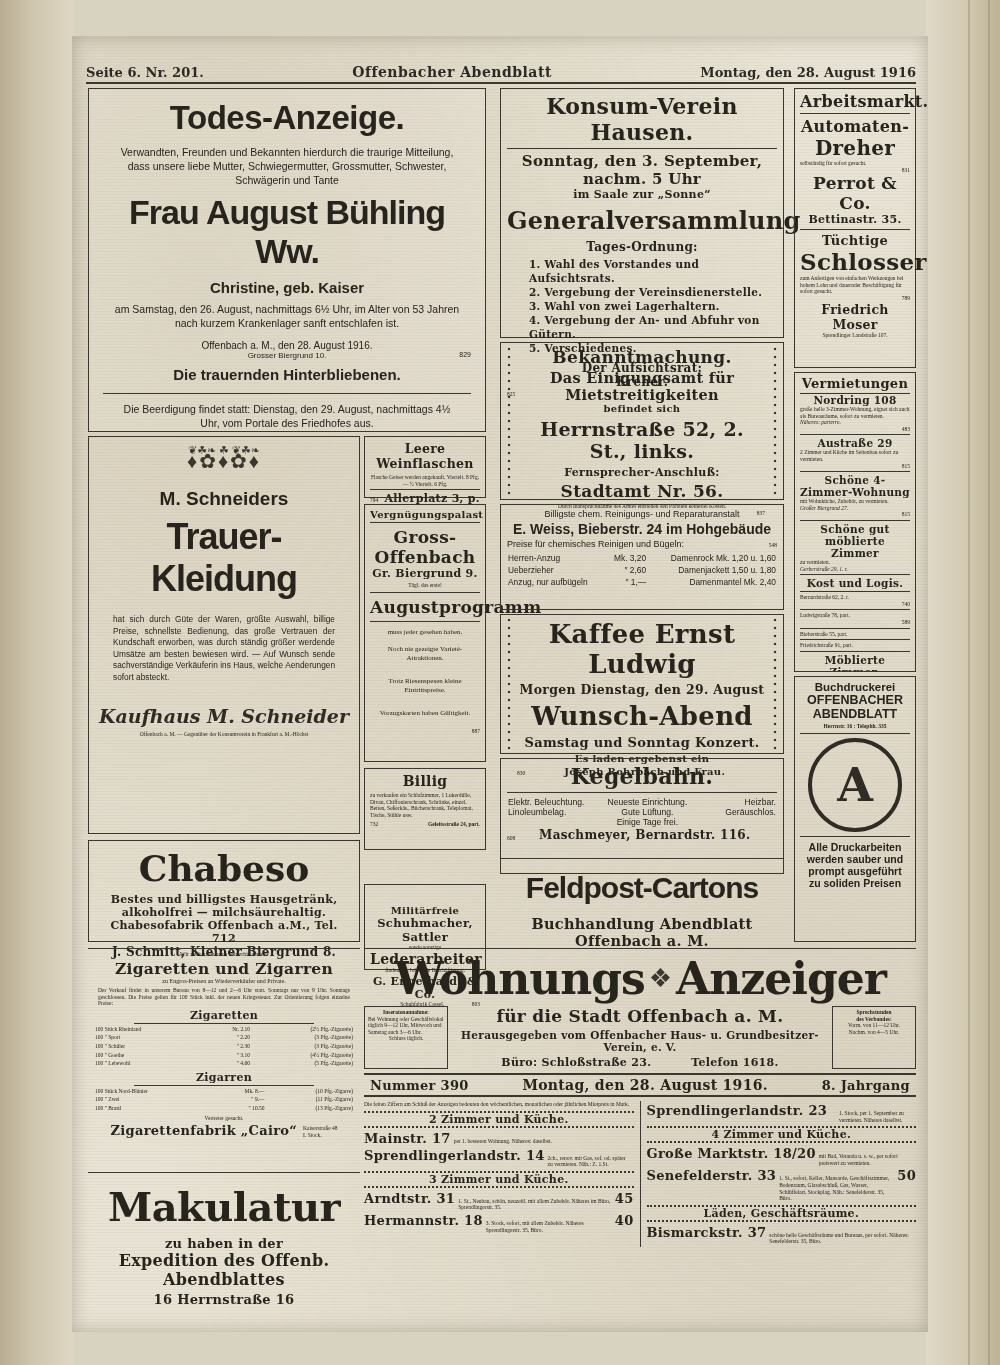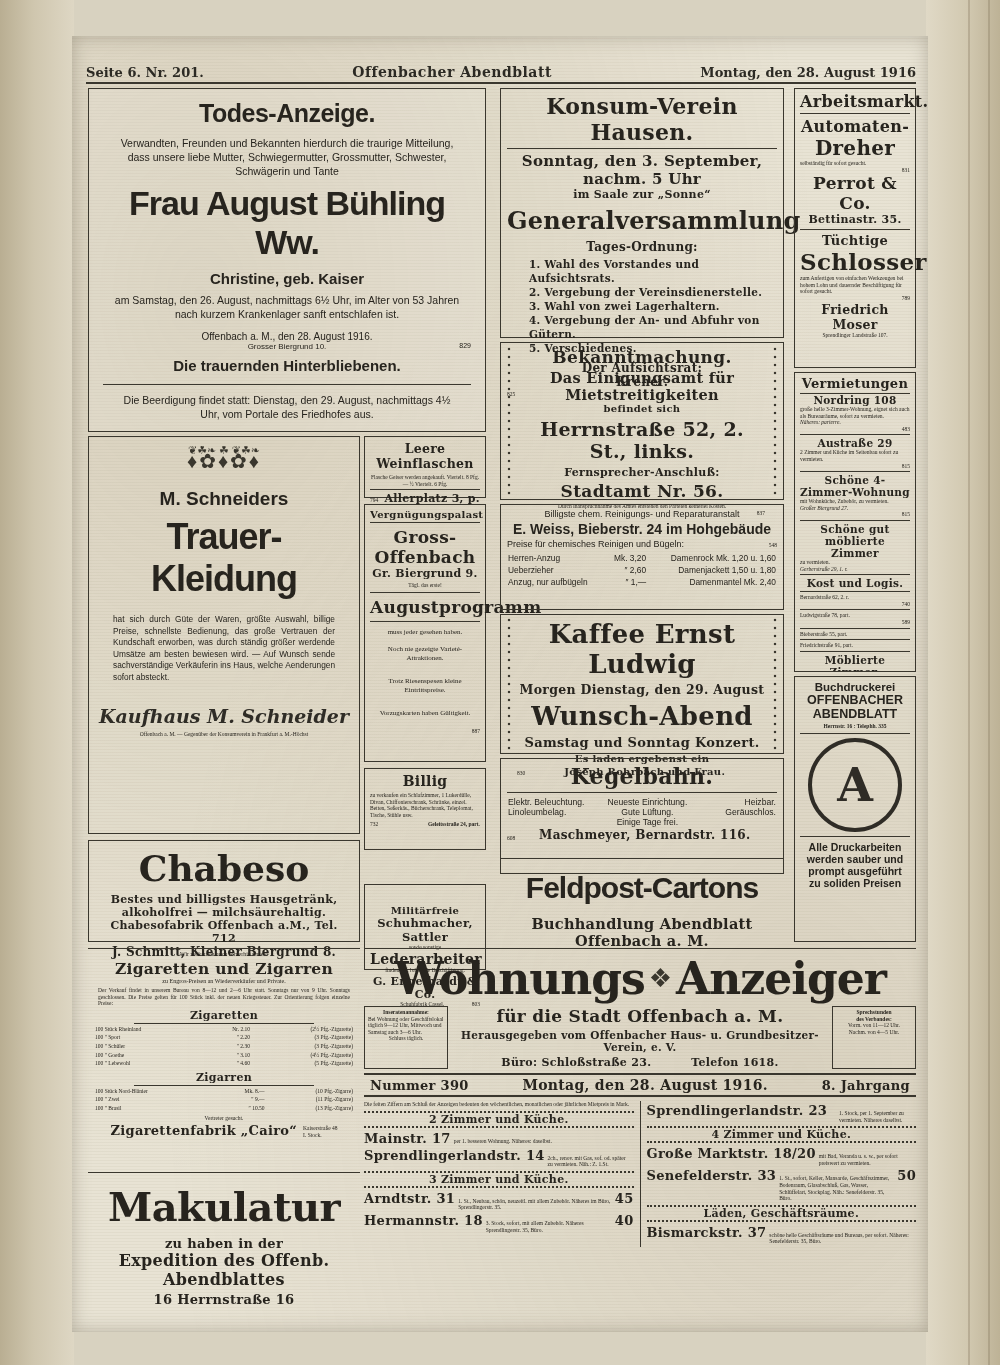--- a/index.html
+++ b/index.html
@@ -85,21 +85,21 @@
 </div>
 
 <div id="masthead">
   <div>Seite 6.   Nr. 201.</div>
   <div class="mid">Offenbacher Abendblatt</div>
   <div>Montag, den 28. August 1916</div>
 </div>
 <div class="rule" style="left:86px;top:82px;width:830px;height:1.5px"></div>
 
 <div class="box bd" style="left:88px;top:88px;width:398px;height:344px;padding:10px 14px;background:rgba(255,255,255,.12)">
-  <div class="c blk" style="font-size:25px;letter-spacing:-.5px">Todes-Anzeige.</div>
+  <div class="c blk" style="font-size:33px;letter-spacing:-.5px">Todes-Anzeige.</div>
   <div class="c sans" style="font-size:10.5px;line-height:14px;margin:8px 14px 6px">Verwandten, Freunden und Bekannten hierdurch die traurige Mitteilung, dass unsere liebe Mutter, Schwiegermutter, Grossmutter, Schwester, Schwägerin und Tante</div>
   <div class="c blk" style="font-size:34px;letter-spacing:-1px;margin:4px 0 2px">Frau August Bühling Ww.</div>
   <div class="c blk" style="font-size:15px;margin:8px 0 6px">Christine, geb. Kaiser</div>
   <div class="c sans" style="font-size:10.5px;line-height:14px;margin:0 8px">am Samstag, den 26. August, nachmittags 6½ Uhr, im Alter von 53 Jahren nach kurzem Krankenlager sanft entschlafen ist.</div>
   <div class="c sans" style="font-size:10px;margin-top:10px">Offenbach a. M., den 28. August 1916.</div>
   <div class="c sans" style="font-size:8px;position:relative">Grosser Biergrund 10.</div>
   <div class="sans" style="font-size:7px;text-align:right;margin-top:-9px">829</div>
   <div class="c blk" style="font-size:15px;margin:8px 0 10px">Die trauernden Hinterbliebenen.</div>
   <div class="hr"></div>
   <div class="c sans" style="font-size:10.5px;line-height:14px;margin:8px 10px 0">Die Beerdigung findet statt: Dienstag, den 29. August, nachmittags 4½ Uhr, vom Portale des Friedhofes aus.</div>

